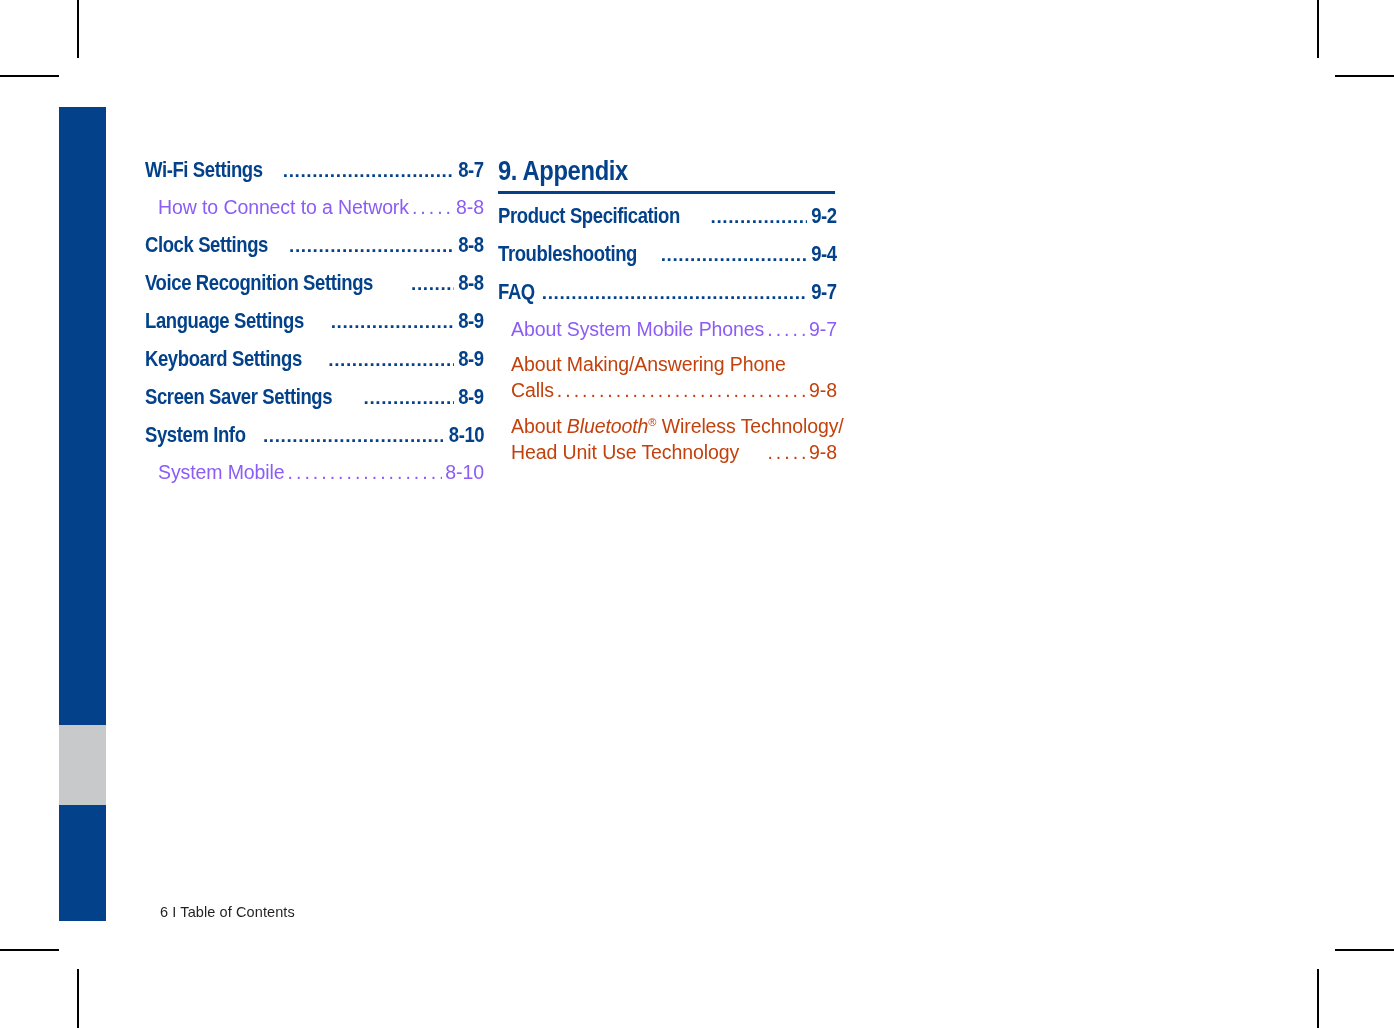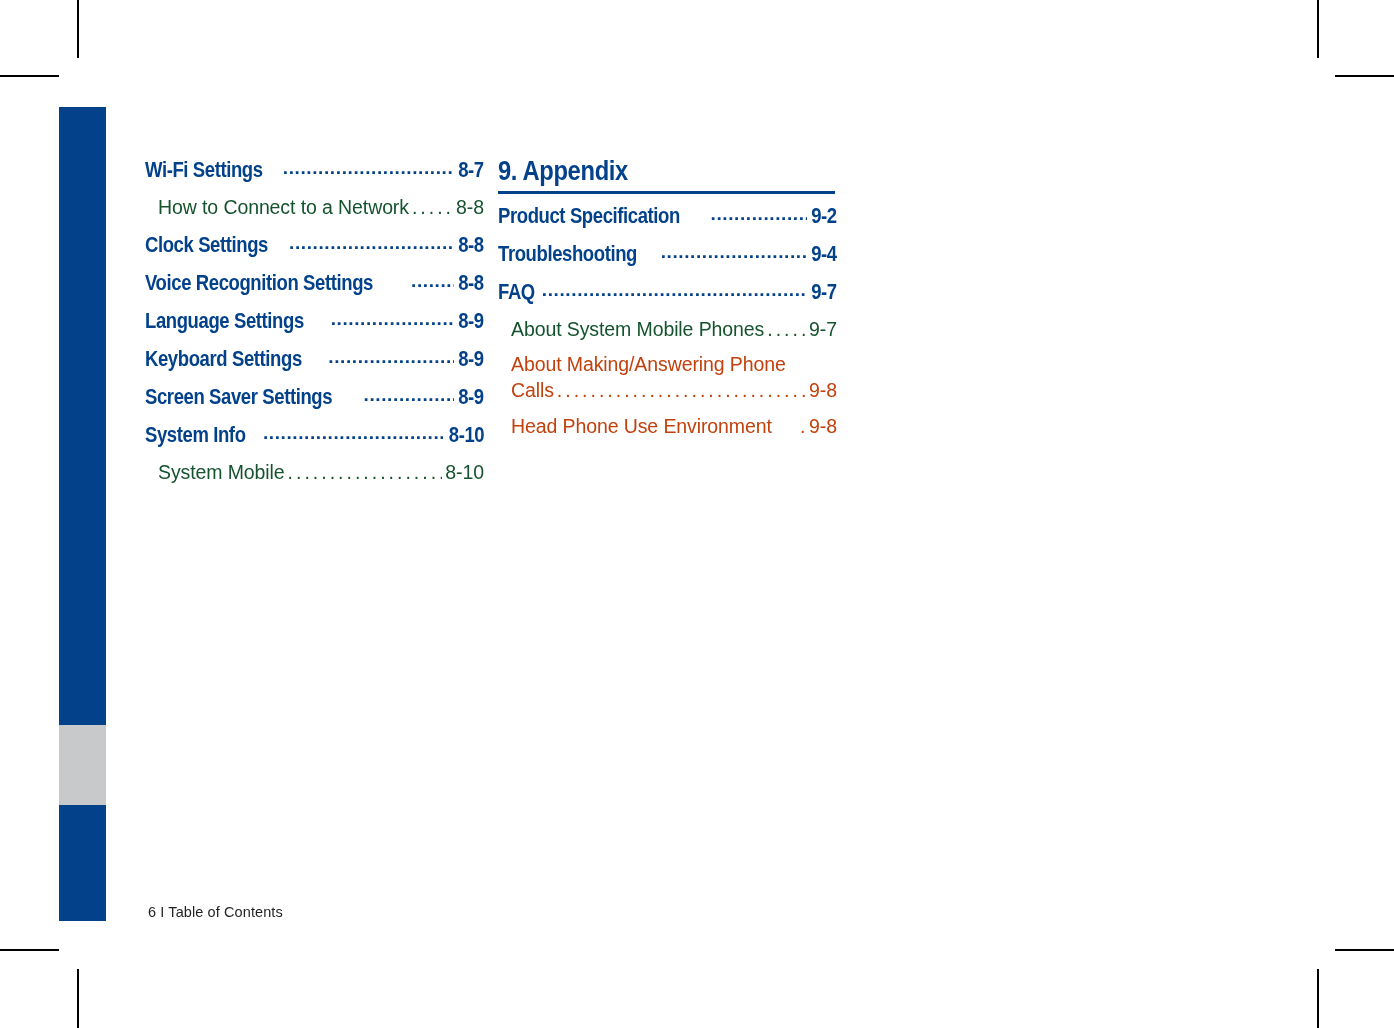--- a/index.html
+++ b/index.html
@@ -82,21 +82,21 @@
     left: 0;
     bottom: 0;
     width: 100%;
     height: 2.6px;
     background: #03428a;
   }
 
   
   .entry {
     display: flex;
-    align-items: flex-start;
+    align-items: flex-end;
     width: 100%;
     color: #03428a;
     font-family: "Liberation Sans Narrow", "Liberation Sans", sans-serif;
     font-size: 21.5px;
     font-weight: bold;
     letter-spacing: -0.45px;
     margin-bottom: 13px;
     white-space: nowrap;
   }
   .entry .etitle { flex: 0 0 auto; transform: scaleX(0.86); transform-origin: left center; }
@@ -111,21 +111,21 @@
     position: relative;
     top: -1px;
   }
   .entry .epage { flex: 0 0 auto; transform: scaleX(0.86); transform-origin: right center; }
 
   
   .subentry {
     display: flex;
     align-items: flex-start;
     width: 100%;
-    color: #14532d;
+    color: #8b5cf6;
     font-size: 19.5px;
     font-weight: normal;
     letter-spacing: -0.1px;
     margin-bottom: 11px;
     padding-left: 13px;
     box-sizing: border-box;
     white-space: nowrap;
   }
   .subentry .stitle { flex: 0 0 auto; }
   .subentry .slead {
@@ -168,21 +168,21 @@
   .subentry-wrap .line2 .spage { flex: 0 0 auto; }
 
   .bt-italic { font-style: italic; }
   .bt-reg { font-size: 11px; vertical-align: super; letter-spacing: 0; }
 
   .gap-sm { height: 3px; }
 
   
   .footer {
     position: absolute;
-    left: 148px;
+    left: 160px;
     top: 904px;
     font-size: 14.5px;
     color: #231f20;
     letter-spacing: 0.1px;
     white-space: nowrap;
   }
 </style>
 </head>
 <body>
 
@@ -297,22 +297,23 @@
     <div class="subentry-wrap">
       <div class="line1">About Making/Answering Phone</div>
       <div class="line2">
         <span class="stitle">Calls</span>
         <span class="slead">......................................................................................</span>
         <span class="spage">9-8</span>
       </div>
     </div>
 
     <div class="subentry-wrap">
+      <div class="line1"><span>About </span><span class="bt-italic">Bluetooth</span><span class="bt-reg">®</span><span> Wireless Technology/</span></div>
       <div class="line2">
-        <span class="stitle">Head Phone Use Environment</span>
+        <span class="stitle">Head Unit Use Technology</span>
         <span class="slead">&nbsp;&nbsp;&nbsp;......</span>
         <span class="spage">9-8</span>
       </div>
     </div>
 
   </div>
 
   <div class="footer">6 I Table of Contents</div>
 
 </div>

